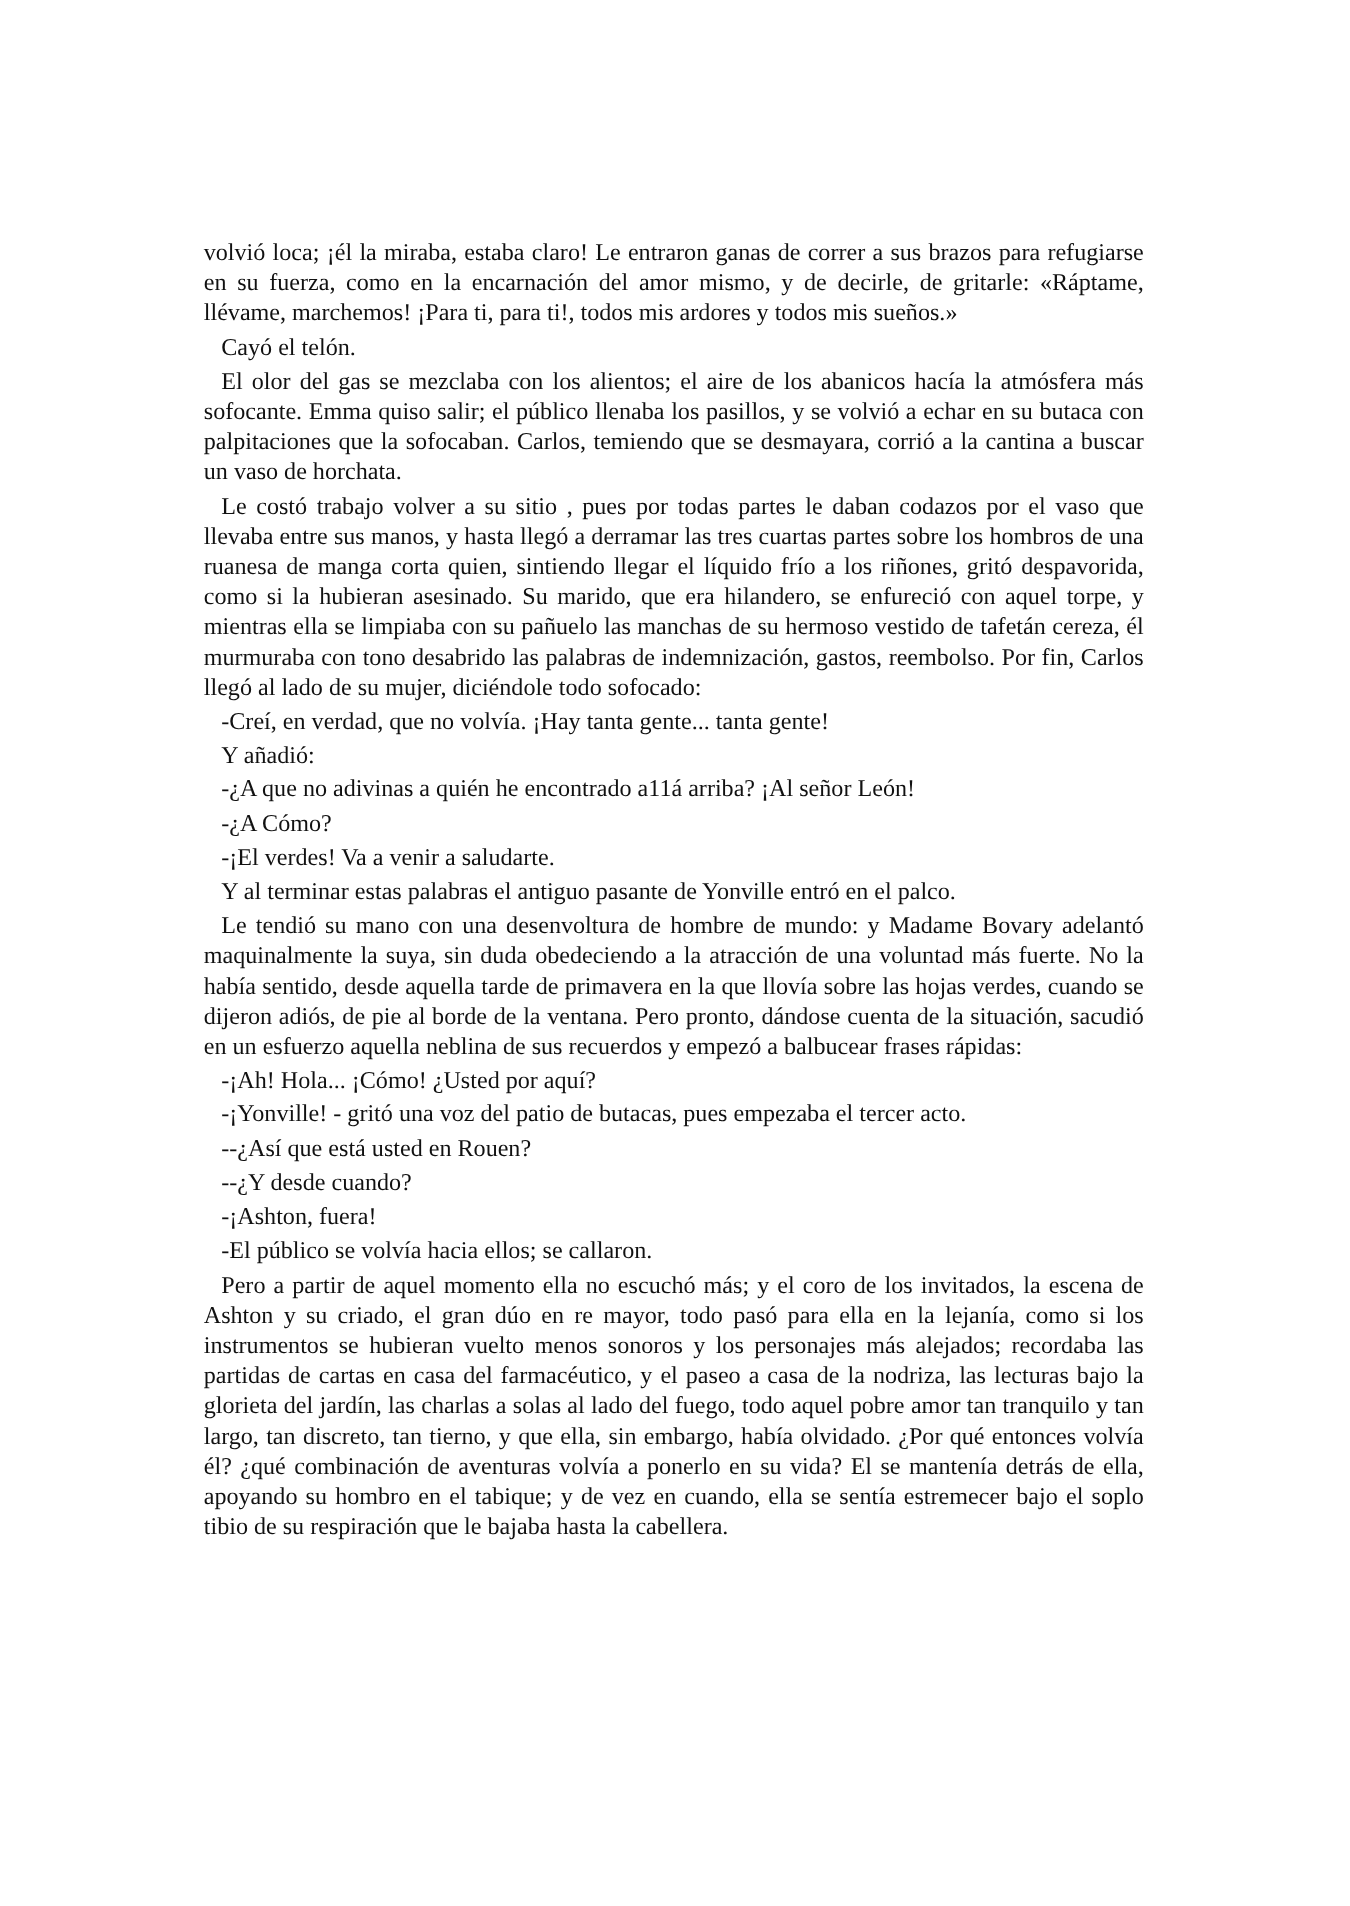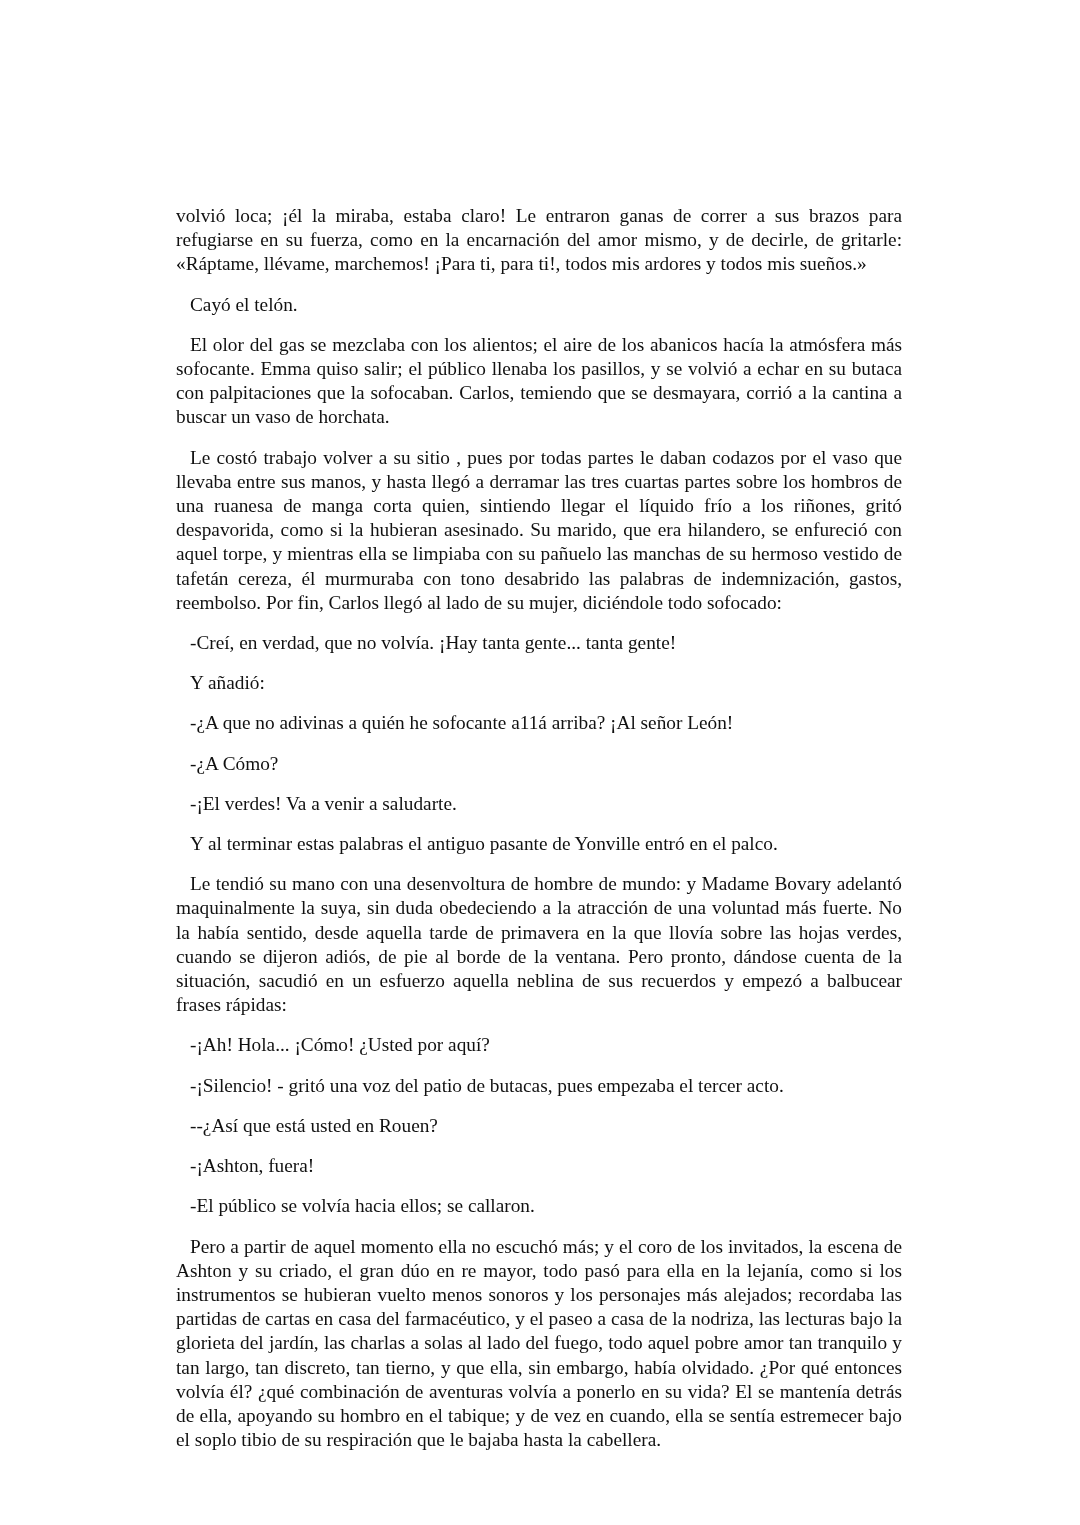--- a/index.html
+++ b/index.html
@@ -7,37 +7,38 @@
   .page {
     position: absolute;
     left: 160px;
     top: 188px;
     width: 758px;
     font-family: "Liberation Serif", serif;
     font-size: 19.3px;
     line-height: 24.2px;
     color: #111111;
   }
-  .p { margin: 16px; text-align: justify; text-align-last: left; }
+  .p { margin: 3px; text-align: justify; text-align-last: left; }
   .p.indent { text-indent: 14px; }
 </style>
 </head>
 <body>
 
 <div class="page">
   <p class="p">volvió loca; ¡él la miraba, estaba claro! Le entraron ganas de correr a sus brazos para refugiarse en su fuerza, como en la encarnación del amor mismo, y de decirle, de gritarle: «Ráptame, llévame, marchemos! ¡Para ti, para ti!, todos mis ardores y todos mis sueños.»</p>
   <p class="p indent">Cayó el telón.</p>
   <p class="p indent">El olor del gas se mezclaba con los alientos; el aire de los abanicos hacía la atmósfera más sofocante. Emma quiso salir; el público llenaba los pasillos, y se volvió a echar en su butaca con palpitaciones que la sofocaban. Carlos, temiendo que se desmayara, corrió a la cantina a buscar un vaso de horchata.</p>
   <p class="p indent">Le costó trabajo volver a su sitio , pues por todas partes le daban codazos por el vaso que llevaba entre sus manos, y hasta llegó a derramar las tres cuartas partes sobre los hombros de una ruanesa de manga corta quien, sintiendo llegar el líquido frío a los riñones, gritó despavorida, como si la hubieran asesinado. Su marido, que era hilandero, se enfureció con aquel torpe, y mientras ella se limpiaba con su pañuelo las manchas de su hermoso vestido de tafetán cereza, él murmuraba con tono desabrido las palabras de indemnización, gastos, reembolso. Por fin, Carlos llegó al lado de su mujer, diciéndole todo sofocado:</p>
   <p class="p indent">-Creí, en verdad, que no volvía. ¡Hay tanta gente... tanta gente!</p>
   <p class="p indent">Y añadió:</p>
-  <p class="p indent">-¿A que no adivinas a quién he sofocante a11á arriba? ¡Al señor León!</p>
+  <p class="p indent">-¿A que no adivinas a quién he encontrado a11á arriba? ¡Al señor León!</p>
   <p class="p indent">-¿A Cómo?</p>
   <p class="p indent">-¡El verdes! Va a venir a saludarte.</p>
   <p class="p indent">Y al terminar estas palabras el antiguo pasante de Yonville entró en el palco.</p>
   <p class="p indent">Le tendió su mano con una desenvoltura de hombre de mundo: y Madame Bovary adelantó maquinalmente la suya, sin duda obedeciendo a la atracción de una voluntad más fuerte. No la había sentido, desde aquella tarde de primavera en la que llovía sobre las hojas verdes, cuando se dijeron adiós, de pie al borde de la ventana. Pero pronto, dándose cuenta de la situación, sacudió en un esfuerzo aquella neblina de sus recuerdos y empezó a balbucear frases rápidas:</p>
   <p class="p indent">-¡Ah! Hola... ¡Cómo! ¿Usted por aquí?</p>
-  <p class="p indent">-¡Silencio! - gritó una voz del patio de butacas, pues empezaba el tercer acto.</p>
+  <p class="p indent">-¡Yonville! - gritó una voz del patio de butacas, pues empezaba el tercer acto.</p>
   <p class="p indent">--¿Así que está usted en Rouen?</p>
+  <p class="p indent">--¿Y desde cuando?</p>
   <p class="p indent">-¡Ashton, fuera!</p>
   <p class="p indent">-El público se volvía hacia ellos; se callaron.</p>
   <p class="p indent">Pero a partir de aquel momento ella no escuchó más; y el coro de los invitados, la escena de Ashton y su criado, el gran dúo en re mayor, todo pasó para ella en la lejanía, como si los instrumentos se hubieran vuelto menos sonoros y los personajes más alejados; recordaba las partidas de cartas en casa del farmacéutico, y el paseo a casa de la nodriza, las lecturas bajo la glorieta del jardín, las charlas a solas al lado del fuego, todo aquel pobre amor tan tranquilo y tan largo, tan discreto, tan tierno, y que ella, sin embargo, había olvidado. ¿Por qué entonces volvía él? ¿qué combinación de aventuras volvía a ponerlo en su vida? El se mantenía detrás de ella, apoyando su hombro en el tabique; y de vez en cuando, ella se sentía estremecer bajo el soplo tibio de su respiración que le bajaba hasta la cabellera.</p>
 </div>
 
 </body></html>

